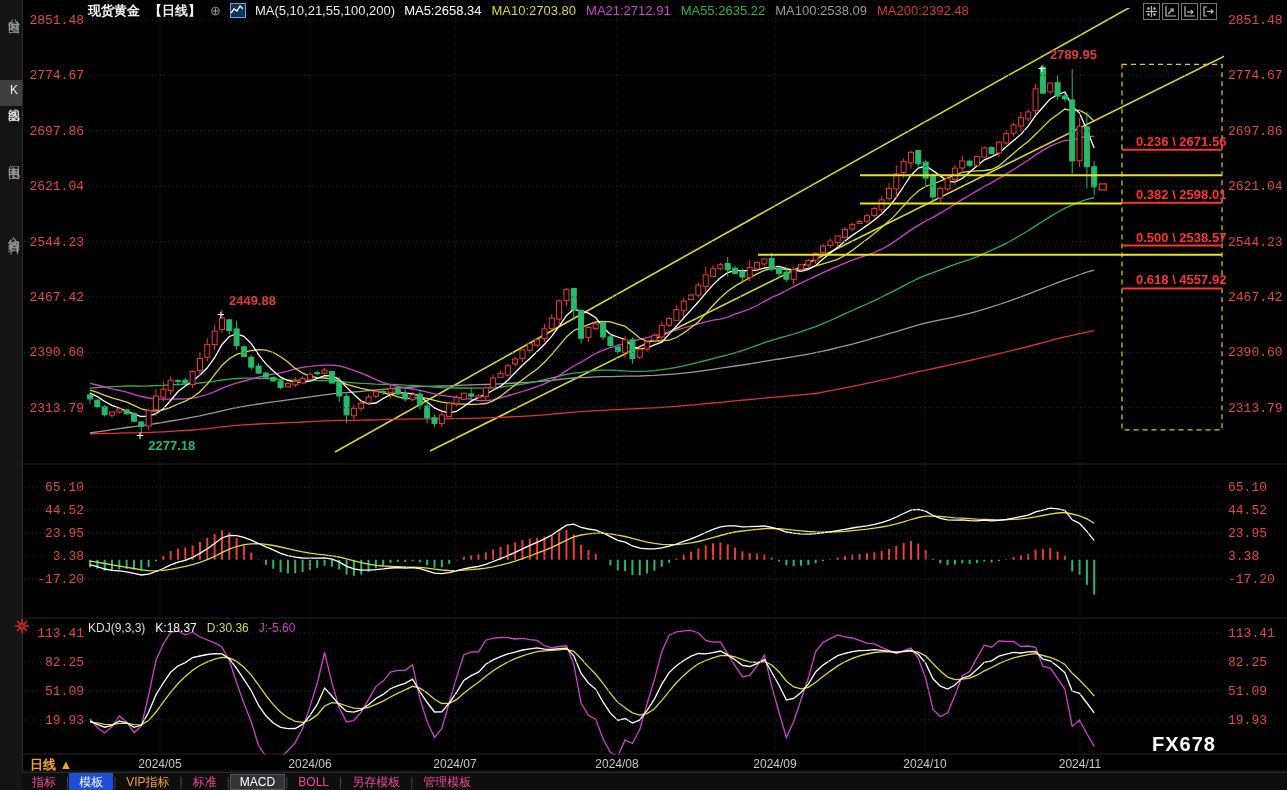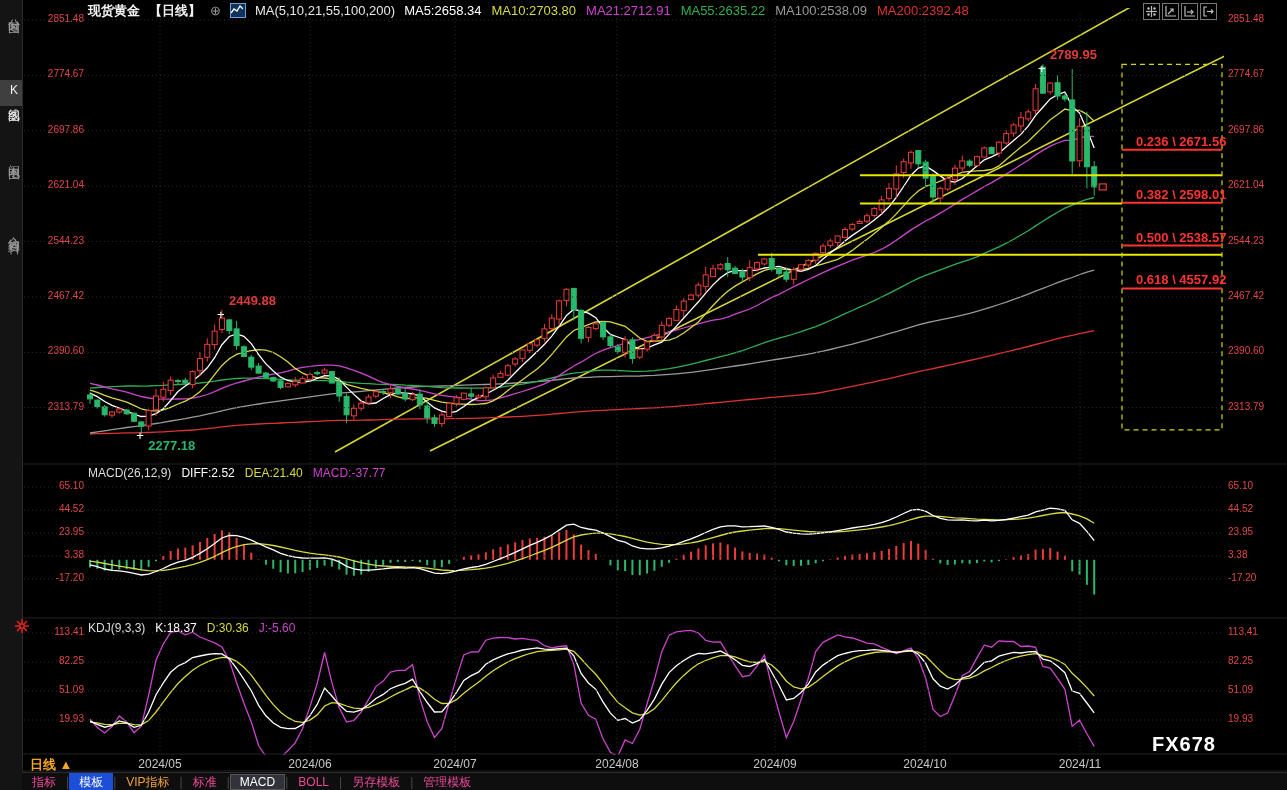--- a/index.html
+++ b/index.html
@@ -31,21 +31,21 @@
             display:flex;align-items:center;font-size:12px;}
   .tb-item{padding:1px 10px;color:#ec4899;cursor:pointer;white-space:nowrap;}
   .tb-item.hl{background:#1d4ed8;color:#fff;}
   .tb-item.hl2{background:#31323a;color:#fff;border:1px solid #555;padding:0 9px;}
   .tb-item.vip{color:#f0a13a;}
   .tb-sep{color:#4a4a4a;}
   
   .fib-lbl{position:absolute;left:1124px;font-size:13px;font-weight:bold;color:#ff3232;white-space:nowrap;padding-left:12px;}
   
   #watermark{left:1152px;top:733px;font-size:20px;font-weight:bold;color:#fff;letter-spacing:1px;}
-  .tick{position:absolute;font-size:10px;color:#e04848;}
+  .tick{position:absolute;font-size:13px;color:#e04848;font-family:Liberation Mono, monospace;}
   .tick.l{width:58px;text-align:right;left:26px;}
   .tick.r{left:1228px;text-align:left;}
   svg text{font-family:"Liberation Sans",sans-serif;}
 </style>
 </head>
 <body>
 
 <div id="stage">
 
   <svg id="chart-svg" class="abs" width="1287" height="790" viewBox="0 0 1287 790" style="left:0;top:0;">
@@ -592,26 +592,20 @@
       </span>
     <span class="hbox">
       <svg width="11" height="11" viewBox="0 0 11 11" stroke="#bbb" stroke-width="1.2" fill="none">
         <polyline points="4,1 1,1 1,10 4,10"></polyline>
           <line x1="4" y1="5.5" x2="10" y2="5.5"></line>
           <polyline points="8,3.5 10,5.5 8,7.5"></polyline>
       </svg>
       </span>
   </div>
 
-  <div class="abs panel-hdr" style="left:88px;top:466px;">
-    <span style="color:#dddddd">MACD(26,12,9)</span>
-    <span style="color:#ffffff">DIFF:2.52</span>
-    <span style="color:#d8d840">DEA:21.40</span>
-    <span style="color:#cc44cc">MACD:-37.77</span>
-  </div>
 
   <div class="abs panel-hdr" style="left:88px;top:621px;">
     <span style="color:#dddddd">KDJ(9,3,3)</span>
     <span style="color:#ffffff">K:18.37</span>
     <span style="color:#d8d840">D:30.36</span>
     <span style="color:#cc44cc">J:-5.60</span>
   </div>
 
   <div class="abs" style="left:14px;top:618px;">
     <svg width="16" height="16" viewBox="0 0 16 16" stroke="#ff2222" stroke-width="1.3">

